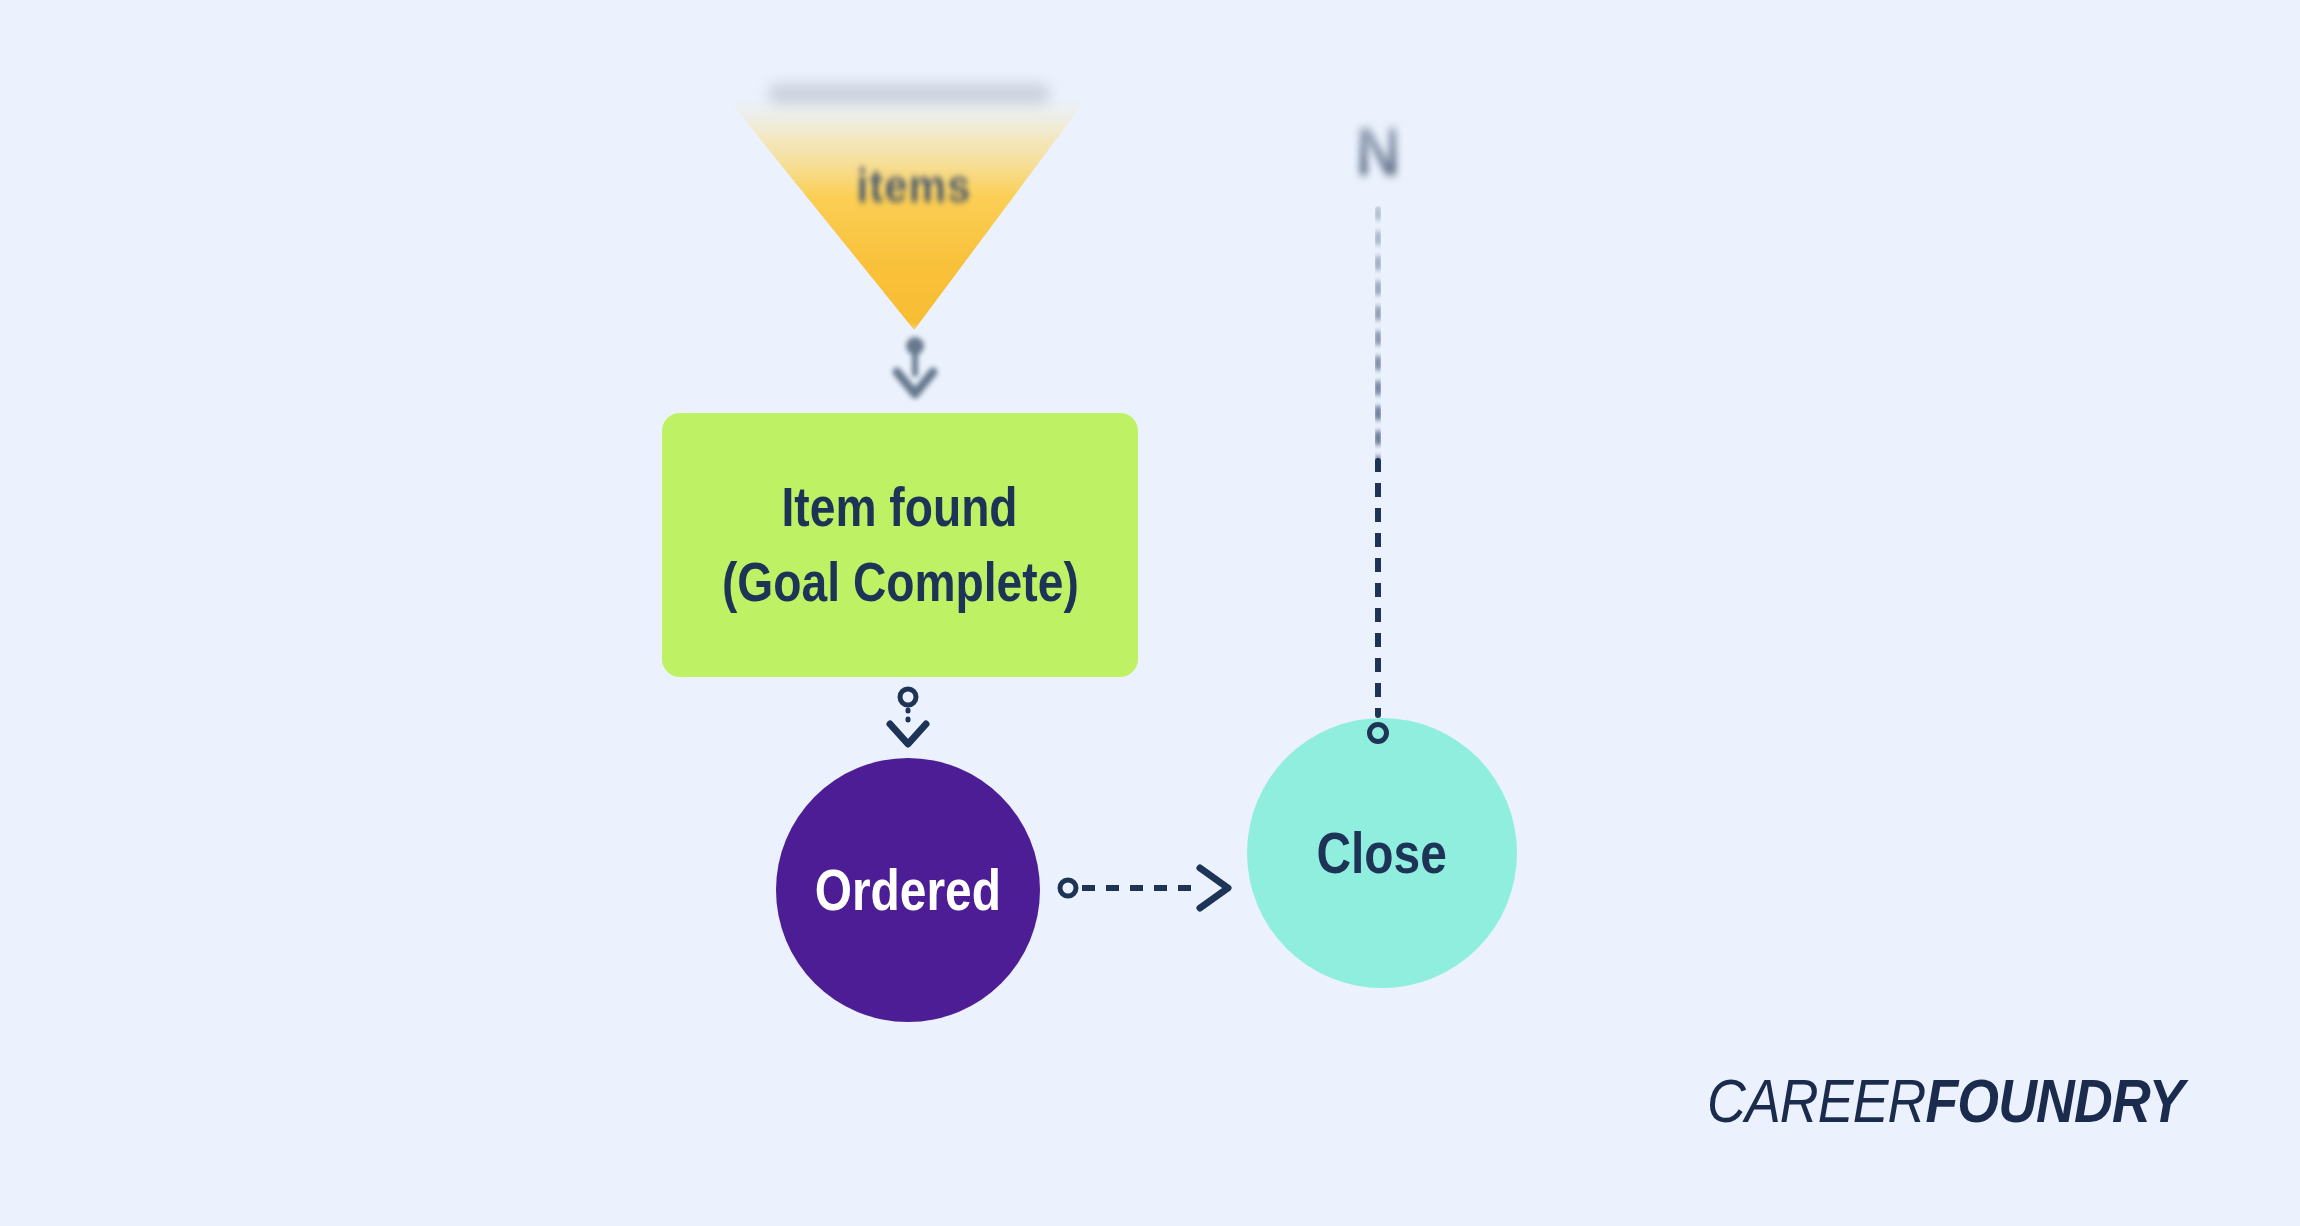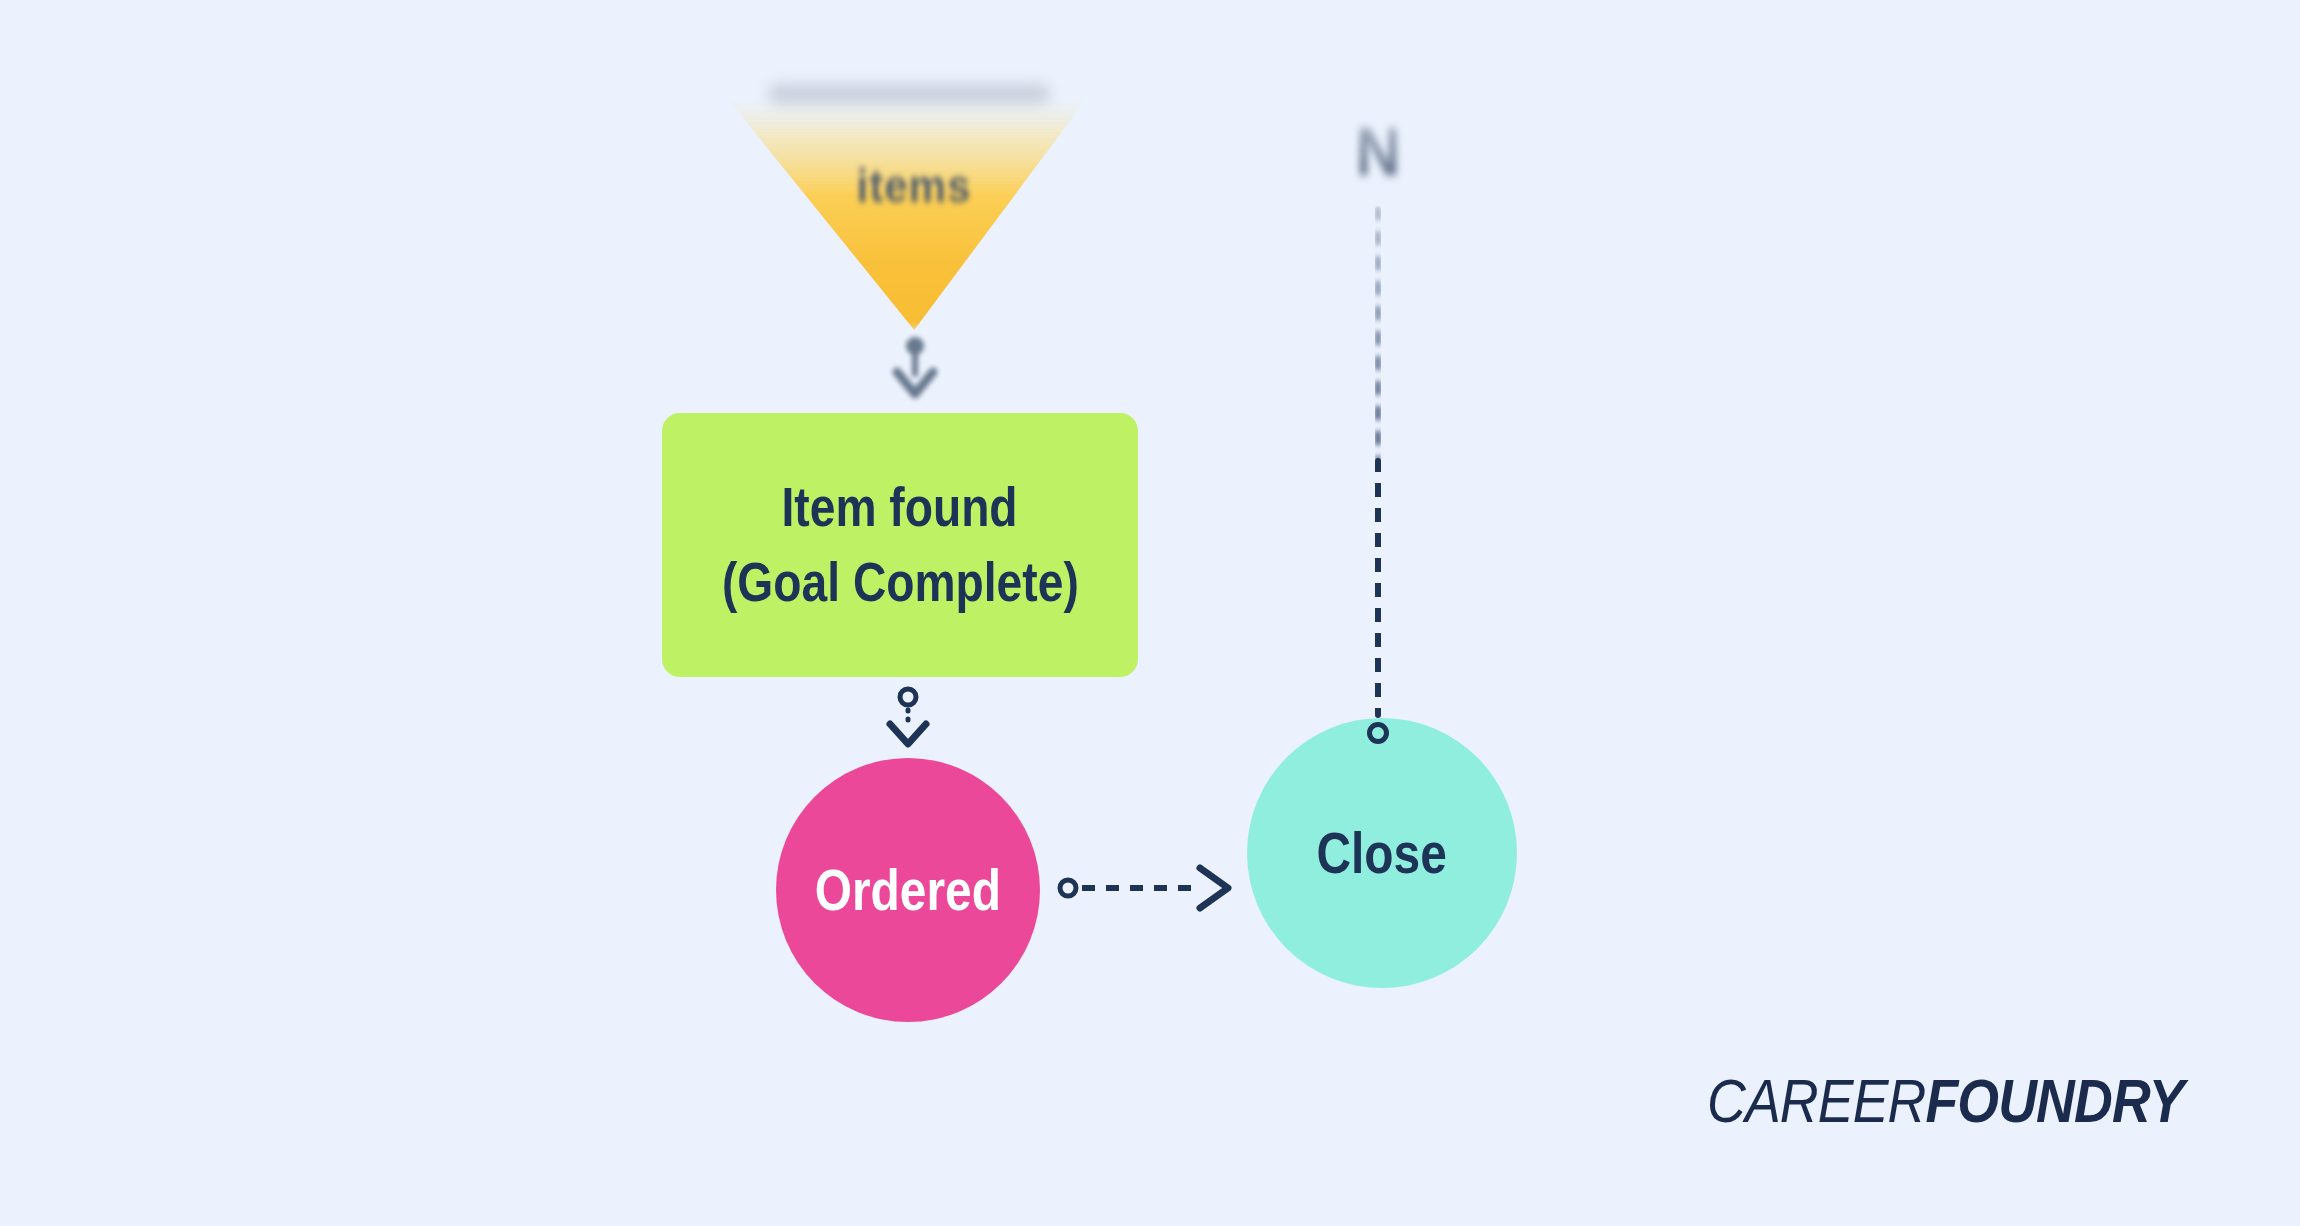--- a/index.html
+++ b/index.html
@@ -63,21 +63,21 @@
   }
 
   
   .arrow2 { left: 884px; top: 686px; }
 
   
   .node {
     border-radius: 50%;
     display: flex; align-items: center; justify-content: center;
   }
-  .node-ordered { left: 776px; top: 758px; width: 264px; height: 264px; background: #ec4899; }
+  .node-ordered { left: 776px; top: 758px; width: 264px; height: 264px; background: #4c1d95; }
   .node-ordered .label {
     color: #ffffff; font-size: 57px; font-weight: bold;
     transform: scaleX(0.84); white-space: nowrap;
   }
   .node-close { left: 1247px; top: 718px; width: 270px; height: 270px; background: #90eedf; }
   .node-close .label {
     color: #1e3457; font-size: 57px; font-weight: bold;
     transform: scaleX(0.84); white-space: nowrap;
   }
 

